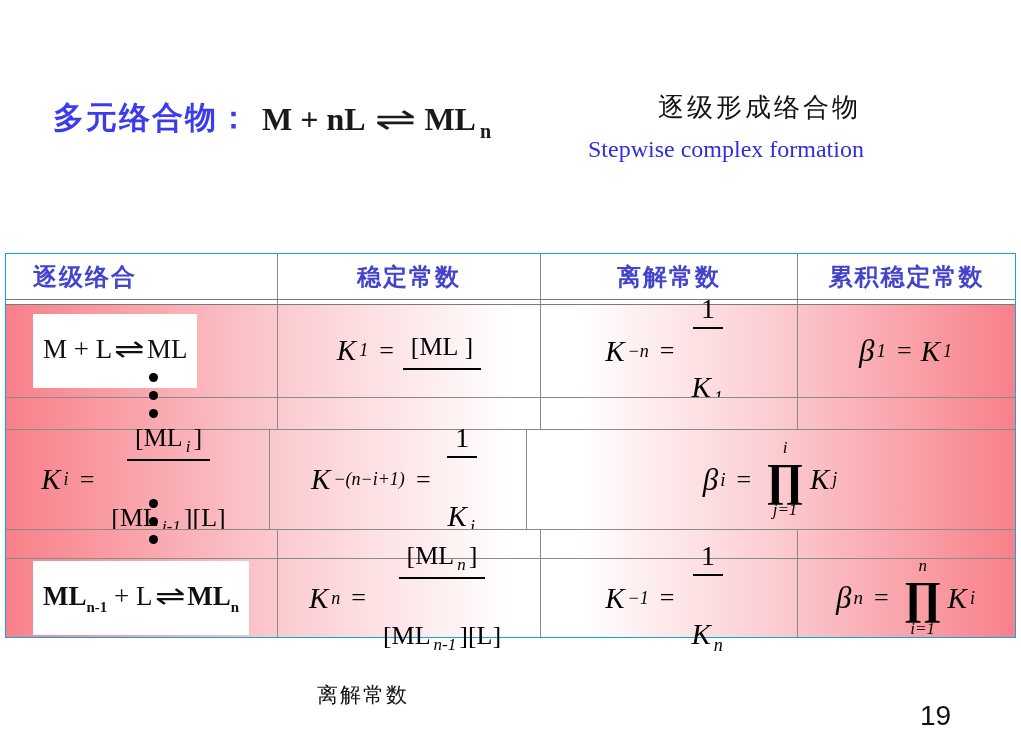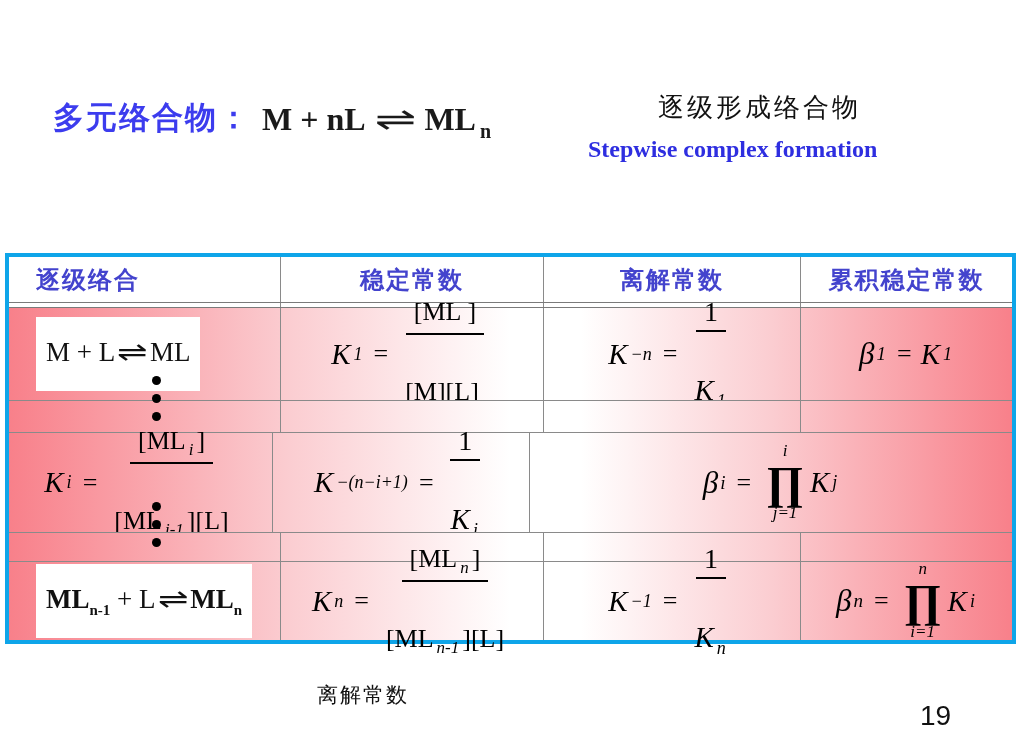--- a/index.html
+++ b/index.html
@@ -30,27 +30,27 @@
     display: inline-block; transform: scaleX(1.55);
     margin: 0 16px; font-weight: normal;
   }
   .sub-n { font-size: 20px; vertical-align: -8px; margin-left: 4px; }
   .subtitle-cn {
     position: absolute; left: 658px; top: 90px;
     font-size: 26px; color: #111; letter-spacing: 3px;
   }
   .subtitle-en {
     position: absolute; left: 588px; top: 136px;
-    font-size: 24px; font-weight: bold; color: #2e2ee0;
+    font-size: 24px; font-weight: normal; color: #2e2ee0;
   }
 
   
   .ctable {
     position: absolute; left: 5px; top: 253px;
-    width: 1011px; border: 4px solid #0ea5e9;
+    width: 1011px; border: 1px solid #0ea5e9;
   }
   .trow { display: flex; position: relative; }
   .cell { display: flex; align-items: center; justify-content: center; }
   .c1 { width: 271px; } .c2 { width: 263px; } .c3 { width: 257px; } .c4 { flex: 1; }
   .cell + .cell { border-left: 1px solid #8a8a8a; }
 
   .thead { height: 45px; background: #ffffff; }
   .thead .cell {
     color: #4343cd; font-weight: bold; font-size: 24px; letter-spacing: 2px;
   }
@@ -148,21 +148,20 @@
           <span>+ L</span><span class="arrow">⇌</span><span class="mchem">ML</span><span class="msub"></span>
         </span>
       </div>
       <div class="cell c2">
         <span class="mathline">
           <span class="kvar">K</span>
             <span class="ksub">1</span>
           <span class="equals">=</span>
           <span class="frac">
             <span class="num"><span>[ML</span><span class="isub"></span><span>]</span></span>
-            <span class="den"><span>[M][L]</span><span class="isub"></span><span></span></span>
           </span>
         </span>
       </div>
       <div class="cell c3">
         <span class="mathline">
           <span class="kvar">K</span>
             <span class="ksub">−n</span>
           <span class="equals">=</span>
           <span class="frac">
             <span class="num big1">1</span>

